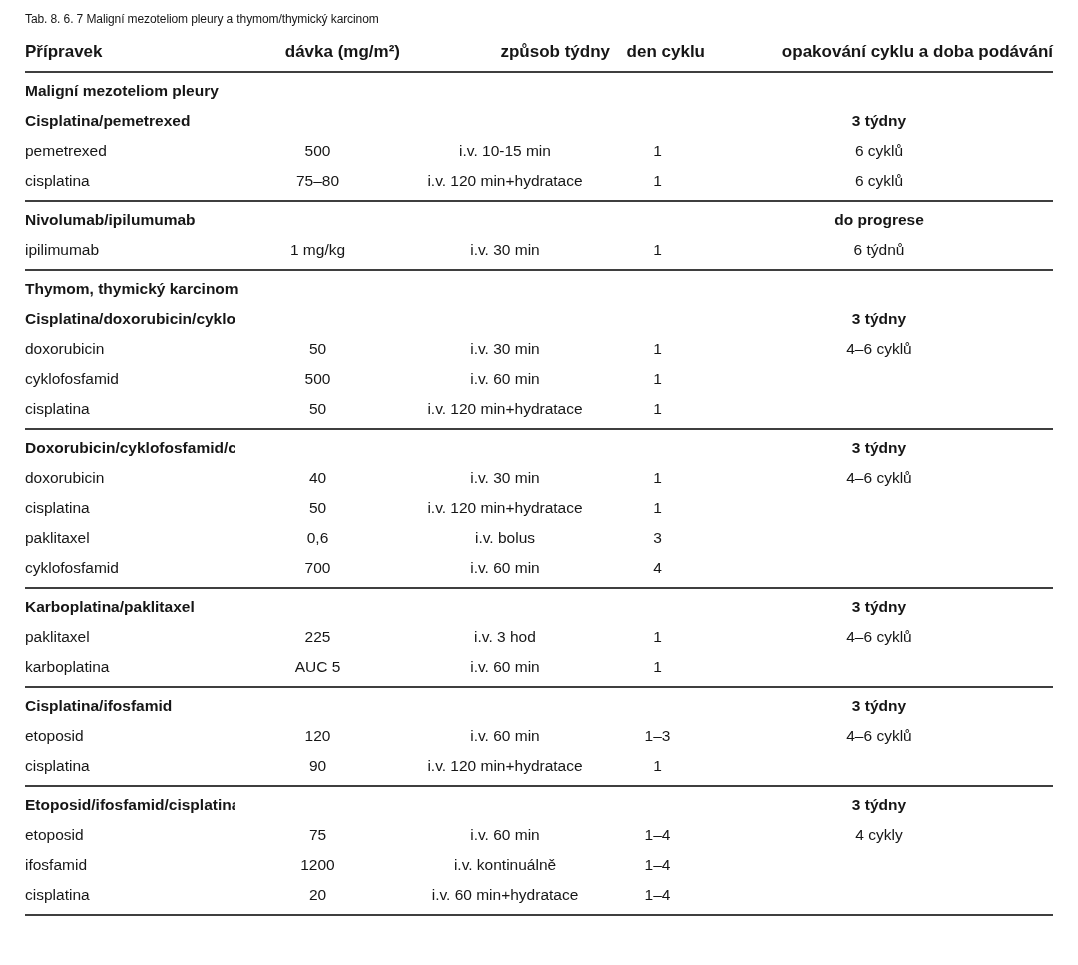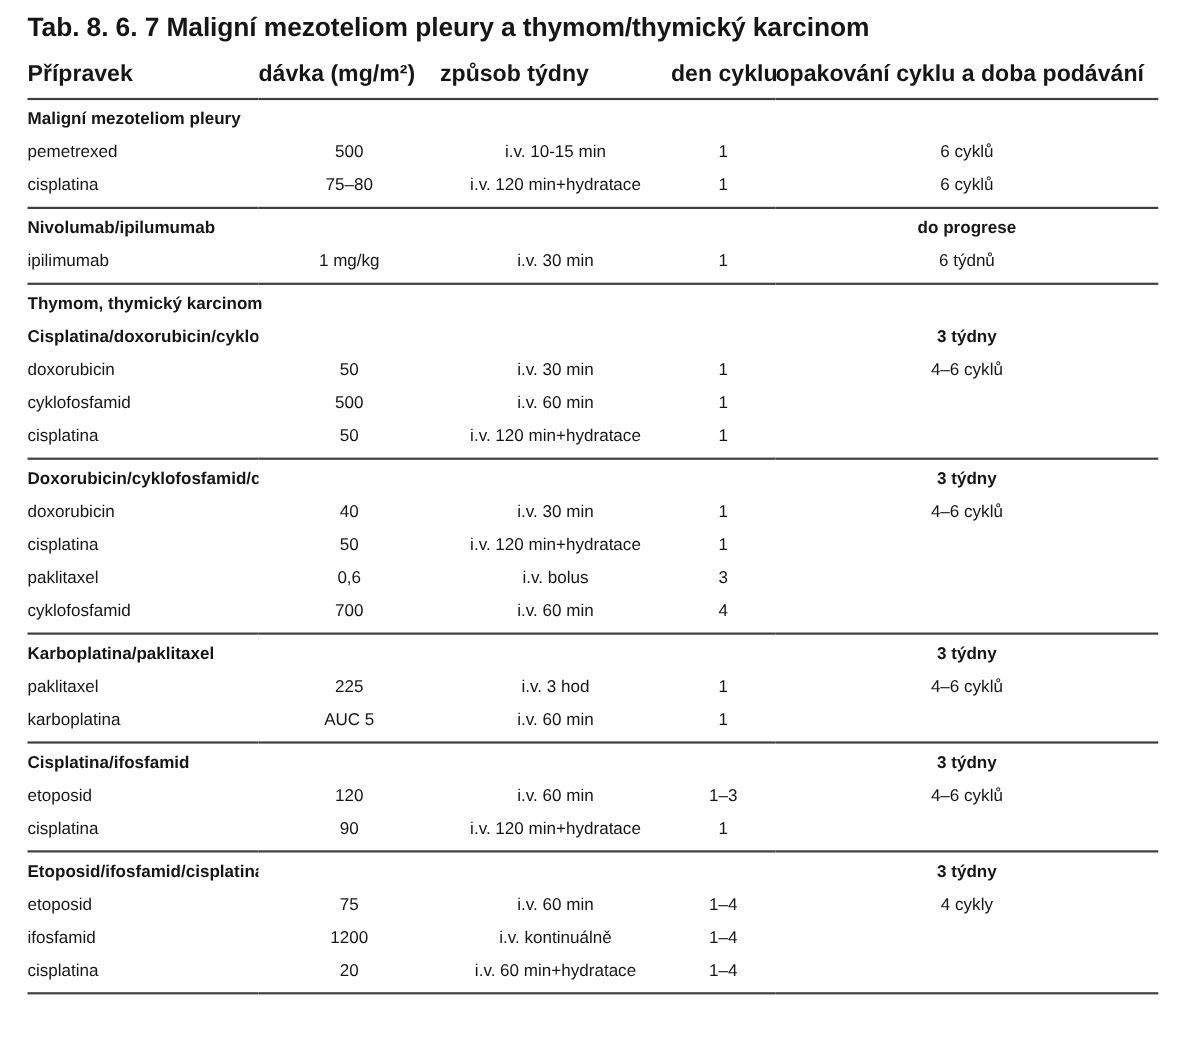--- a/index.html
+++ b/index.html
@@ -11,49 +11,49 @@
     width: 1078px;
     height: 965px;
     font-family: "Liberation Sans", sans-serif;
     color: #161616;
     overflow: hidden;
   }
   .page {
     padding: 9px 25px 0 25px;
   }
   .table-title {
-    font-size: 24px;
-    font-weight: bold;
+    font-size: 12px;
+    font-weight: normal;
     letter-spacing: -0.1px;
     margin: 3px 0 13px 0;
     white-space: nowrap;
   }
   table.regimen-table {
     width: 1028px;
     border-collapse: collapse;
     table-layout: fixed;
     font-size: 15.5px;
   }
   col.c-drug     { width: 210px; }
   col.c-dose     { width: 165px; }
   col.c-route    { width: 210px; }
   col.c-day      { width: 95px;  }
   col.c-repeat   { width: 348px; }
 
   thead th {
     font-weight: bold;
-    font-size: 21px;
+    font-size: 17px;
     padding: 3px 0 9px 0;
     vertical-align: bottom;
     white-space: nowrap;
     margin-left: 37px;
   }
   thead { border-bottom: 2.5px solid #3f3f3f; }
   th.left  { text-align: left; }
-  th.center{ text-align: left; }
+  th.center{ text-align: right; }
 
   tbody.block { border-bottom: 2px solid #3f3f3f; }
 
   td {
     padding: 6px 0 6px 0;
     line-height: 18px;
     vertical-align: middle;
     white-space: nowrap;
     overflow: hidden;
   }
@@ -91,20 +91,27 @@
         <th class="center">den cyklu</th>
         <th class="center">opakování cyklu a doba podávání</th>
       </tr>
     </thead>
 
   <tbody class="block">
         <tr>
           <td colspan="5"><span class="section-heading">Maligní mezoteliom pleury</span></td>
         </tr>
         <tr>
+          <td class="bold">Cisplatina/pemetrexed</td>
+          <td class="center"></td>
+          <td class="center"></td>
+          <td class="center"></td>
+          <td class="center bold">3 týdny</td>
+        </tr>
+        <tr>
           <td>pemetrexed</td>
           <td class="center">500</td>
           <td class="center">i.v. 10-15 min</td>
           <td class="center">1</td>
           <td class="center">6 cyklů</td>
         </tr>
         <tr>
           <td>cisplatina</td>
           <td class="center">75–80</td>
           <td class="center">i.v. 120 min+hydratace</td>

